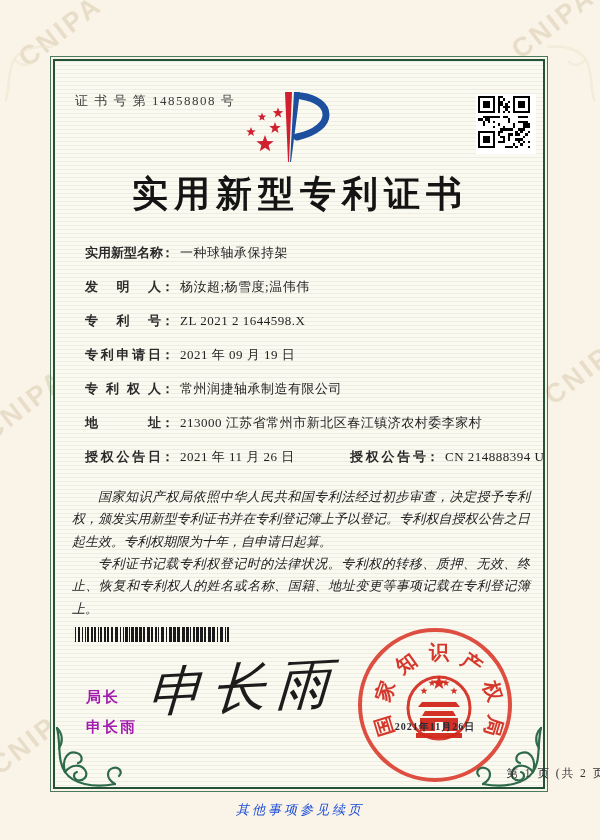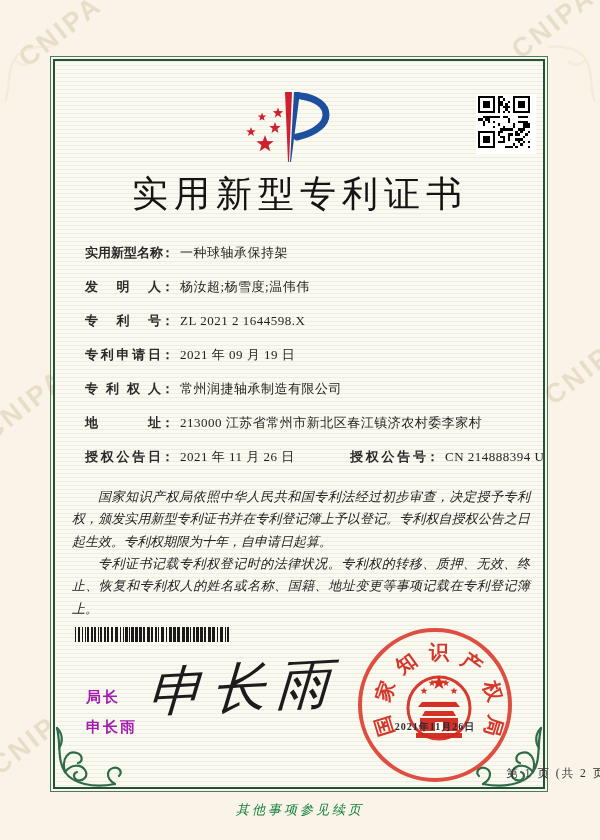--- a/index.html
+++ b/index.html
@@ -37,21 +37,21 @@
   .cf-br{left:463px;top:726px;transform:scaleX(-1);}
   
   .cert-no{
     position:absolute;left:75px;top:92px;font-size:13px;
     letter-spacing:1.5px;color:#3b3b3b;font-weight:500;
   }
   .logo{position:absolute;left:235px;top:84px;width:130px;height:90px;}
   .qr{position:absolute;left:476px;top:94px;width:56px;height:56px;background:#fff;padding:2px;}
   .title{
     position:absolute;left:0;top:170px;width:100%;text-align:center;
-    font-size:36px;font-weight:normal;letter-spacing:6px;color:#141414;
+    font-size:36px;font-weight:bold;letter-spacing:6px;color:#141414;
   }
   
   .fields{position:absolute;left:85px;top:242px;width:452px;font-size:13px;}
   .field-row{margin-bottom:13px;line-height:21px;white-space:nowrap;}
   .f-label{
     display:inline-block;width:76px;text-align:justify;text-align-last:justify;
     font-weight:600;color:#2a2a2a;vertical-align:top;
   }
   .f-colon{display:inline-block;font-weight:600;margin-right:6px;}
   .f-value{font-weight:500;color:#1f1f1f;letter-spacing:.5px;}
@@ -93,21 +93,21 @@
     position:absolute;left:358px;top:720px;width:154px;text-align:center;
     font-size:10px;font-weight:bold;color:#262b36;letter-spacing:1px;
   }
   
   .page-info{
     position:absolute;left:0;top:766px;width:100%;text-align:right;
     font-size:11.5px;color:#333;letter-spacing:2px;padding-left:12px;
   }
   .continuation{
     position:absolute;left:0;top:801px;width:100%;text-align:center;
-    font-size:13px;font-style:italic;color:#15803d;letter-spacing:3px;
+    font-size:13px;font-style:italic;color:#1d4ed8;letter-spacing:3px;
   }
 </style>
 </head>
 <body>
 
 <div class="page">
 
   <span class="wm" style="left:12px;top:16px">CNIPA</span>
   <span class="wm" style="left:505px;top:8px">CNIPA</span>
   <span class="wm" style="left:298px;top:96px">CNIPA</span>
@@ -138,20 +138,21 @@
   <svg class="corner-flourish cf-br" viewBox="0 0 82 64">
     <g fill="none" stroke="#2e6b4a" stroke-width="2.2" stroke-linecap="round">
       <path d="M4,2 C8,18 4,34 12,46 C20,58 40,62 62,58"></path>
       <path d="M12,46 C18,38 28,38 32,44 C36,50 30,56 24,54 C20,52 20,47 24,46"></path>
       <path d="M12,46 C8,32 16,24 24,27 C30,29 30,36 25,37"></path>
       <path d="M62,58 C52,52 54,44 60,42 C66,40 70,46 66,50"></path>
       <path d="M4,2 C10,8 10,16 6,22"></path>
     </g>
   </svg>
 
+  <div class="cert-no">证 书 号 第 14858808 号</div>
 
   <svg class="logo" id="logo-svg" viewBox="0 0 130 90">
     <polygon points="50,8 57,8 54,78 53,78" fill="#cf2030"></polygon>
     <polygon points="59,8 65,8 56,78 55,78" fill="#1d4f9e"></polygon>
     <path d="M66,12 C98,16 102,44 62,53" fill="none" stroke="#1d4f9e" stroke-width="7" stroke-linecap="round"></path>
     <g id="logo-stars" fill="#cf2030">
         <polygon points="30.0,51.0 32.2,56.9 38.6,57.2 33.6,61.2 35.3,67.3 30.0,63.8 24.7,67.3 26.4,61.2 21.4,57.2 27.8,56.9"></polygon>
         <polygon points="43.0,23.5 44.4,27.1 48.2,27.3 45.2,29.7 46.2,33.4 43.0,31.3 39.8,33.4 40.8,29.7 37.8,27.3 41.6,27.1"></polygon>
         <polygon points="27.0,28.5 28.1,31.5 31.3,31.6 28.8,33.6 29.6,36.6 27.0,34.9 24.4,36.6 25.2,33.6 22.7,31.6 25.9,31.5"></polygon>
         <polygon points="16.0,43.0 17.2,46.3 20.8,46.5 18.0,48.6 18.9,52.0 16.0,50.1 13.1,52.0 14.0,48.6 11.2,46.5 14.8,46.3"></polygon>

